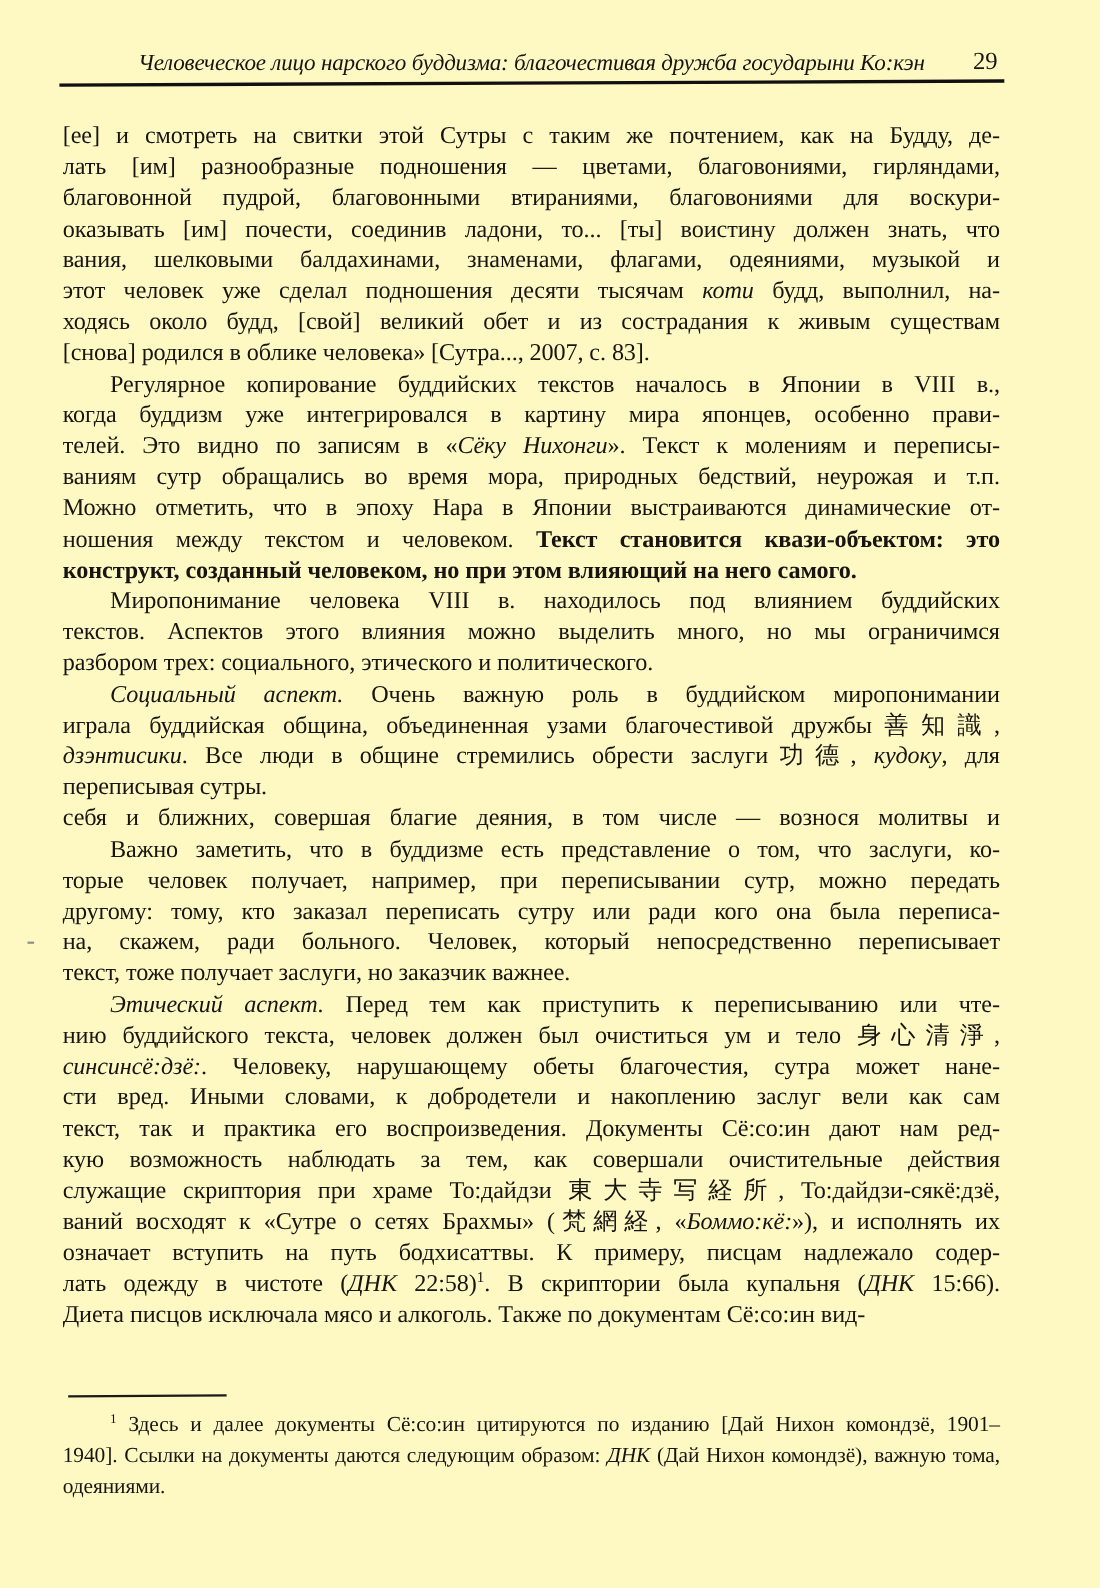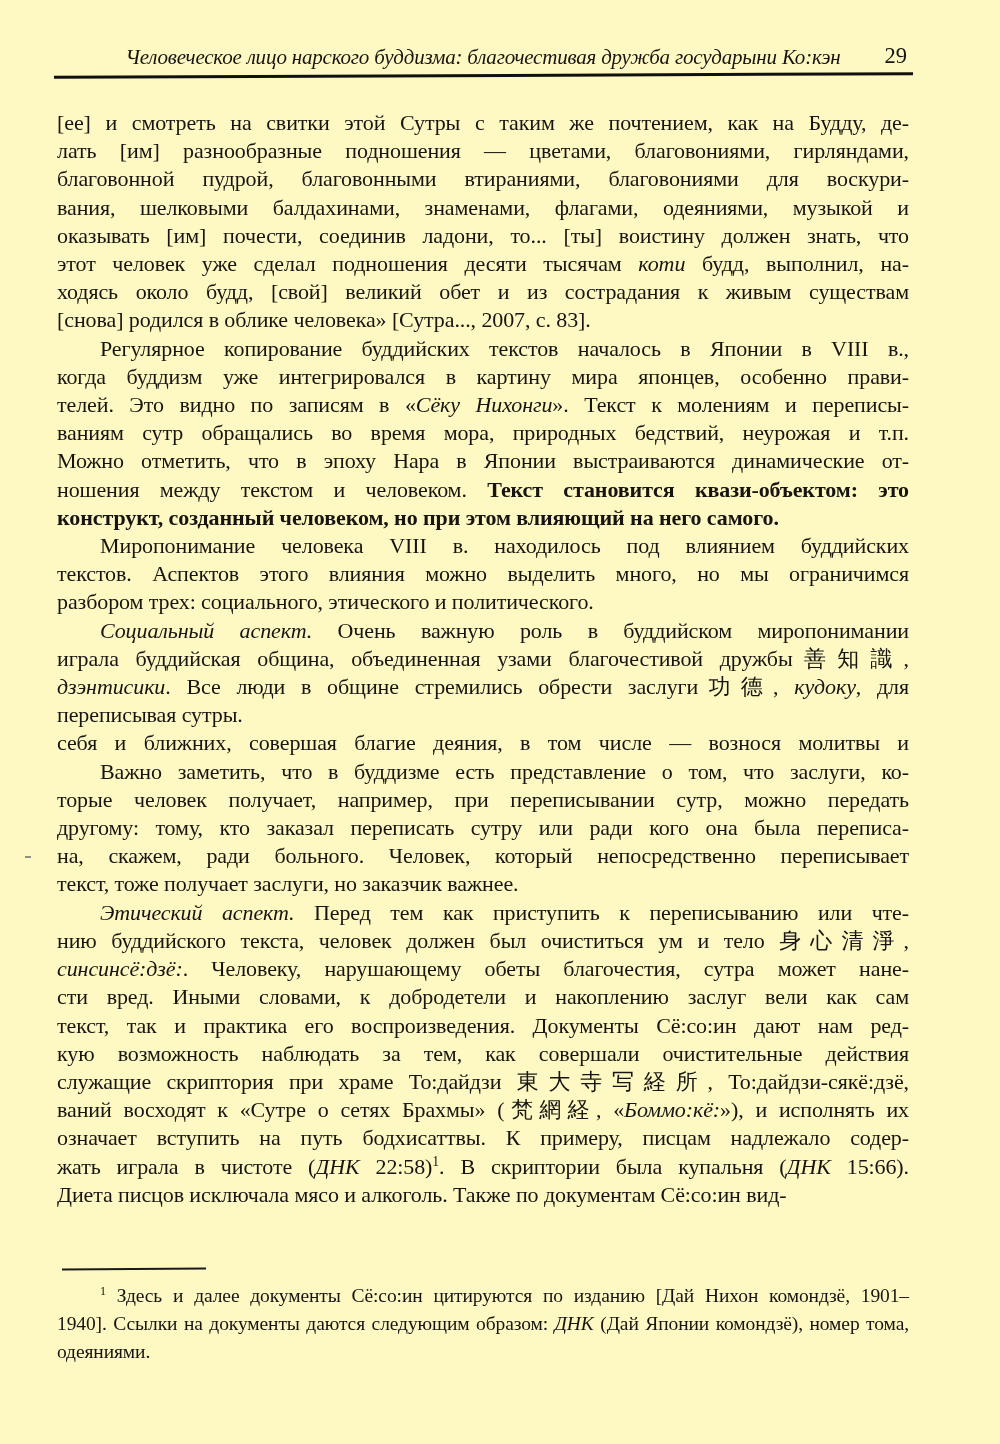--- a/index.html
+++ b/index.html
@@ -82,22 +82,22 @@
     <span class="running-title">Человеческое лицо нарского буддизма: благочестивая дружба государыни Ко:кэн</span>
     <span class="page-number">29</span>
   </div>
   <div class="header-rule"></div>
 
   <div class="body-text" id="body-text">
       <div class="para">
         <div class="line just"><span>[ее] и смотреть на свитки этой Сутры с таким же почтением, как на Будду, де-</span></div>
         <div class="line just"><span>лать [им] разнообразные подношения — цветами, благовониями, гирляндами,</span></div>
         <div class="line just"><span>благовонной пудрой, благовонными втираниями, благовониями для воскури-</span></div>
+        <div class="line just"><span>оказывать [им] почести, соединив ладони, то... [ты] воистину должен знать, что</span></div>
         <div class="line just"><span>вания, шелковыми балдахинами, знаменами, флагами, одеяниями, музыкой и</span></div>
-        <div class="line just"><span>оказывать [им] почести, соединив ладони, то... [ты] воистину должен знать, что</span></div>
         <div class="line just"><span>этот человек уже сделал подношения десяти тысячам </span><span class="it">коти</span><span> будд, выполнил, на-</span></div>
         <div class="line just"><span>ходясь около будд, [свой] великий обет и из сострадания к живым существам</span></div>
         <div class="line"><span>[снова] родился в облике человека» [Сутра..., 2007, с. 83].</span></div>
       </div>
       <div class="para">
         <div class="line just ind"><span>Регулярное копирование буддийских текстов началось в Японии в VIII в.,</span></div>
         <div class="line just"><span>когда буддизм уже интегрировался в картину мира японцев, особенно прави-</span></div>
         <div class="line just"><span>телей. Это видно по записям в «</span><span class="it">Сёку Нихонги</span><span>». Текст к молениям и переписы-</span></div>
         <div class="line just"><span>ваниям сутр обращались во время мора, природных бедствий, неурожая и т.п.</span></div>
         <div class="line just"><span>Можно отметить, что в эпоху Нара в Японии выстраиваются динамические от-</span></div>
@@ -126,28 +126,28 @@
       <div class="para">
         <div class="line just ind"><span class="it">Этический аспект.</span><span> Перед тем как приступить к переписыванию или чте-</span></div>
         <div class="line just"><span>нию буддийского текста, человек должен был очиститься ум и тело 身心清淨,</span></div>
         <div class="line just"><span class="it">синсинсё:дзё:</span><span>. Человеку, нарушающему обеты благочестия, сутра может нане-</span></div>
         <div class="line just"><span>сти вред. Иными словами, к добродетели и накоплению заслуг вели как сам</span></div>
         <div class="line just"><span>текст, так и практика его воспроизведения. Документы Сё:со:ин дают нам ред-</span></div>
         <div class="line just"><span>кую возможность наблюдать за тем, как совершали очистительные действия</span></div>
         <div class="line just"><span>служащие скриптория при храме То:дайдзи 東大寺写経所, То:дайдзи-сякё:дзё,</span></div>
         <div class="line just"><span>ваний восходят к «Сутре о сетях Брахмы» (梵網経, «</span><span class="it">Боммо:кё:</span><span>»), и исполнять их</span></div>
         <div class="line just"><span>означает вступить на путь бодхисаттвы. К примеру, писцам надлежало содер-</span></div>
-        <div class="line just"><span>жать играла в чистоте (</span><span class="it">ДНК</span><span> 22:58)</span><sup>1</sup><span>. В скриптории была купальня (</span><span class="it">ДНК</span><span> 15:66).</span></div>
+        <div class="line just"><span>лать одежду в чистоте (</span><span class="it">ДНК</span><span> 22:58)</span><sup>1</sup><span>. В скриптории была купальня (</span><span class="it">ДНК</span><span> 15:66).</span></div>
         <div class="line"><span>Диета писцов исключала мясо и алкоголь. Также по документам Сё:со:ин вид-</span></div>
       </div>
     </div>
 
   <div class="margin-dash"></div>
 
   <div class="footnote-sep"></div>
   <div class="footnote" id="footnote">
       <div class="para">
         <div class="line just ind"><sup>1</sup><span> Здесь и далее документы Сё:со:ин цитируются по изданию [Дай Нихон комондзё, 1901–</span></div>
-        <div class="line just"><span>1940]. Ссылки на документы даются следующим образом: </span><span class="it">ДНК</span><span> (Дай Японии комондзё), номер тома,</span></div>
+        <div class="line just"><span>1940]. Ссылки на документы даются следующим образом: </span><span class="it">ДНК</span><span> (Дай Нихон комондзё), важную тома,</span></div>
         <div class="line"><span>одеяниями.</span></div>
       </div>
     </div>
 </div>
 
 </body></html>

